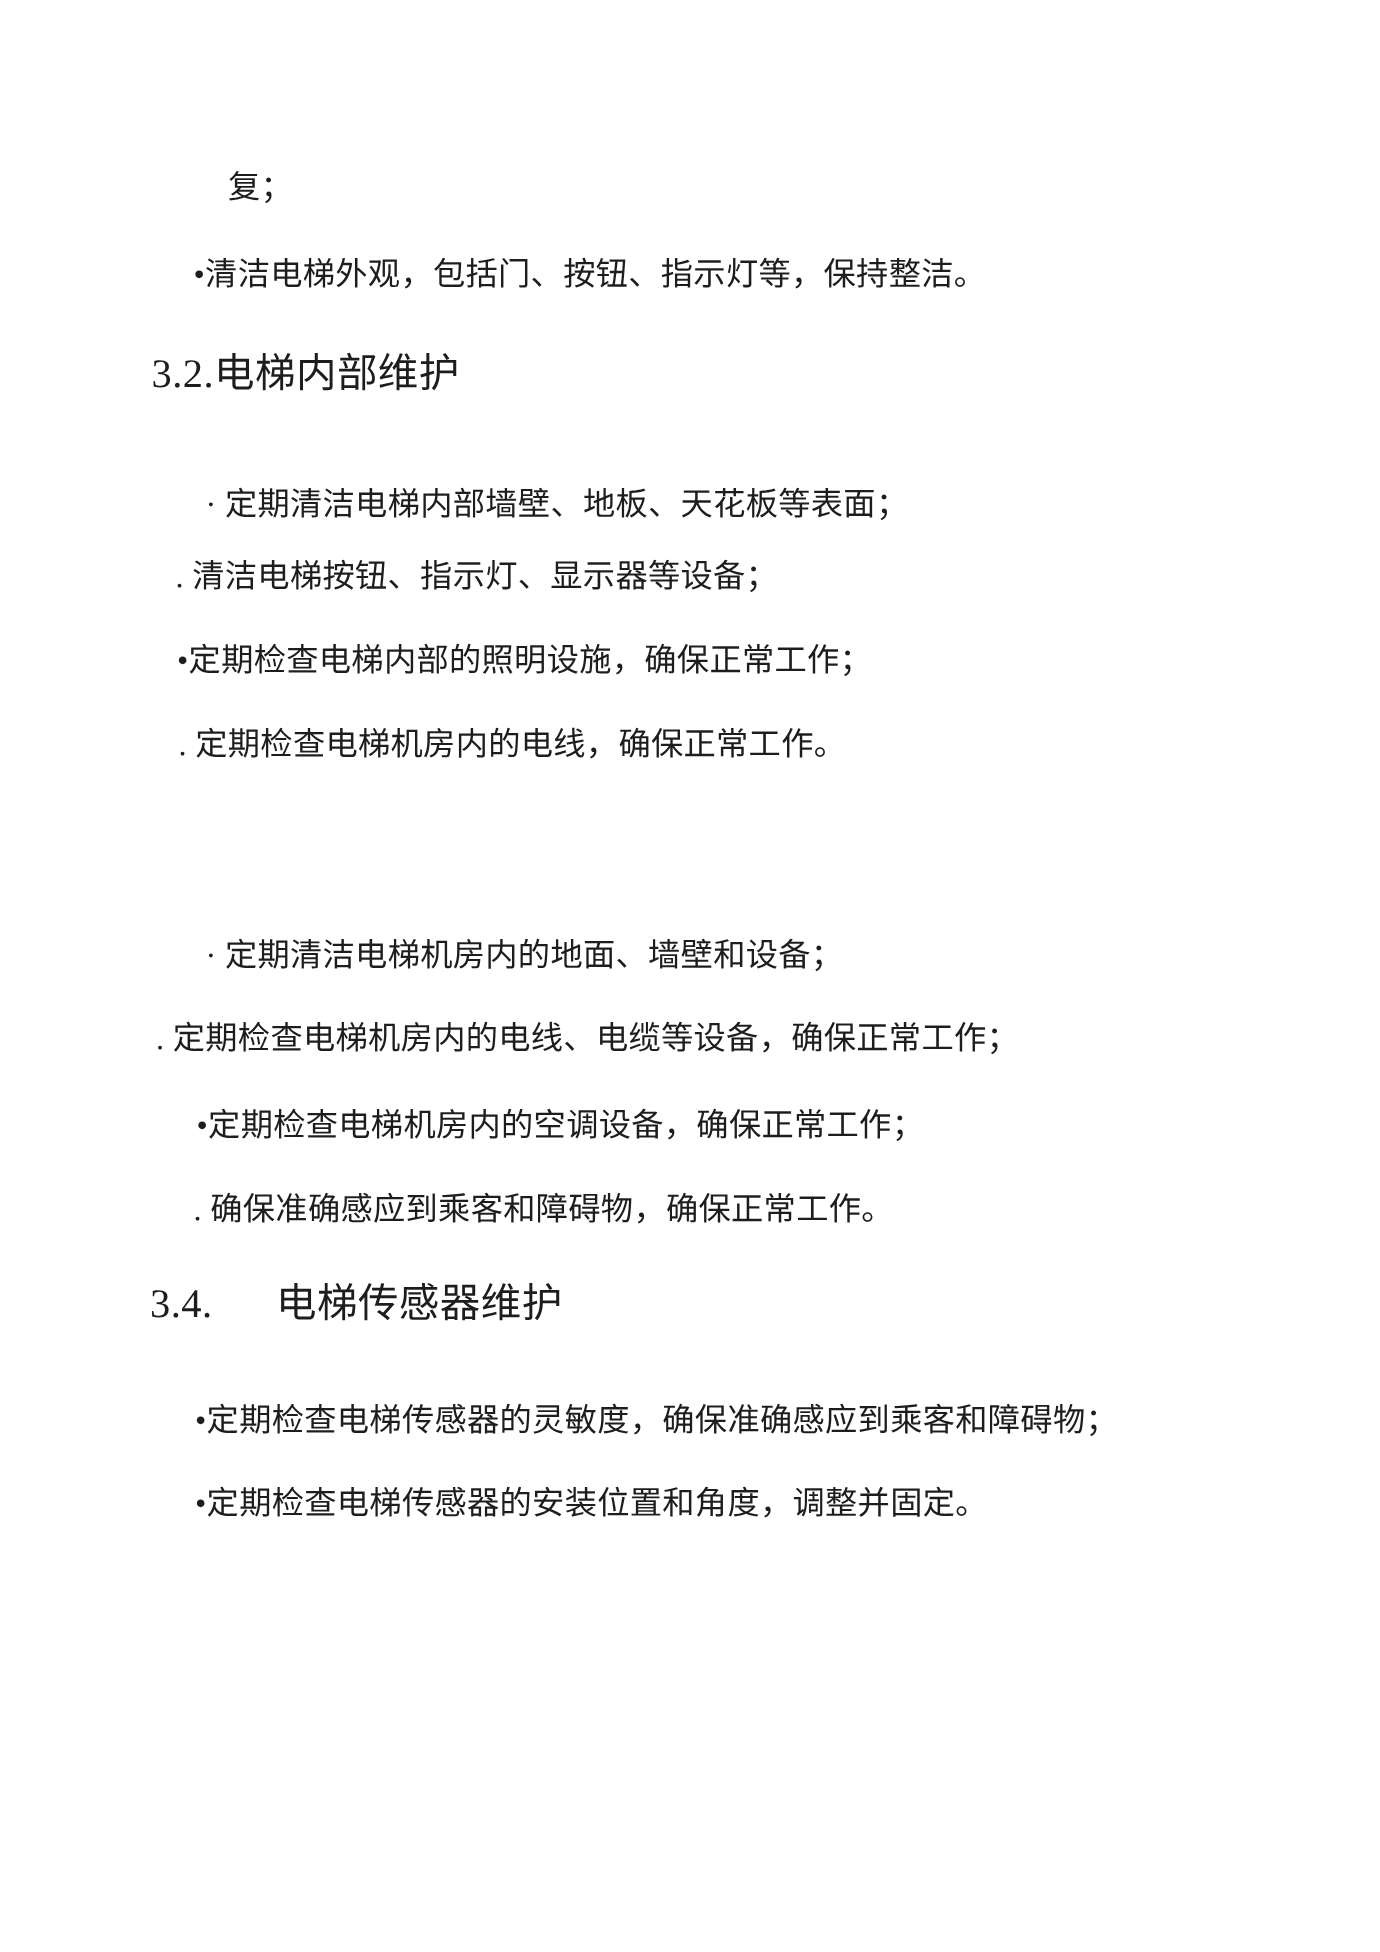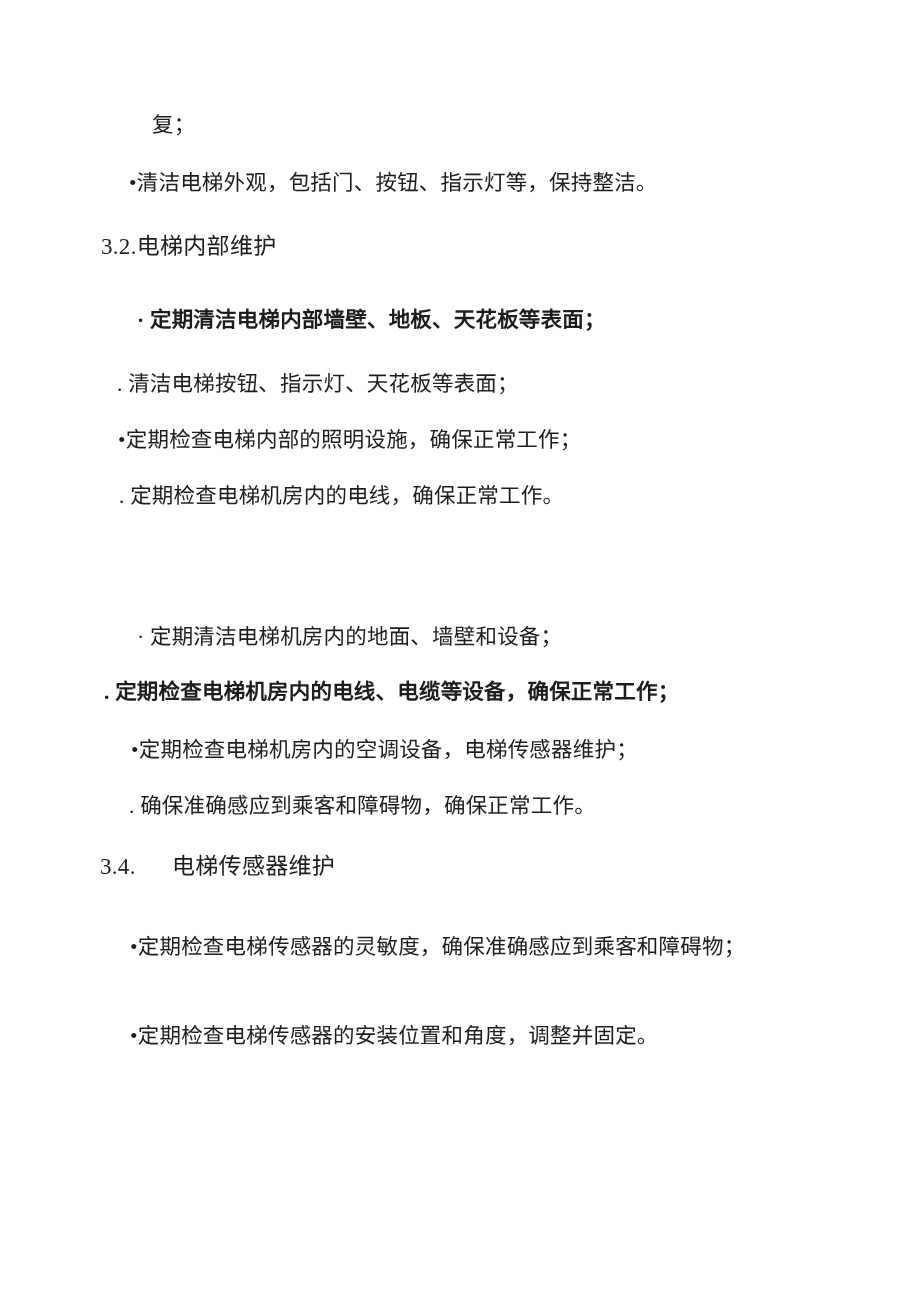--- a/index.html
+++ b/index.html
@@ -19,51 +19,51 @@
   .page p {
     position: absolute;
     margin: 0;
     padding: 0;
     white-space: pre-wrap;
     font-size: 21.5px;
     line-height: 1.15;
     letter-spacing: 0.2px;
   }
   .page p.heading {
-    font-size: 23px;
+    font-size: 27px;
     letter-spacing: 0.3px;
   }
   
   .b0  { top: 113px; left: 152px; }
   .b1  { top: 171px; left: 129px; }
   .b2  { top: 234px; left: 101px; }
-  .b3  { top: 308px; left: 137px; font-weight: bold; }
+  .b3  { top: 324px; left: 137px; }
   .b4  { top: 372px; left: 117px; }
   .b5  { top: 428px; left: 118px; }
   .b6  { top: 484px; left: 119px; }
   .b7  { top: 545px; left: 101px; }
   .b8  { top: 625px; left: 137px; }
-  .b9  { top: 680px; left: 104px; font-weight: bold; }
+  .b9  { top: 680px; left: 104px; }
   .b10 { top: 738px; left: 131px; }
   .b11 { top: 794px; left: 129px; }
   .b12 { top: 854px; left: 100px; }
   .b13 { top: 935px; left: 130px; font-family: Liberation Serif, serif; }
-  .b14 { top: 1024px; left: 130px; }
+  .b14 { top: 990px; left: 130px; }
 </style>
 </head>
 <body style="background: rgb(255, 255, 255);">
 
 <div class="page" style="background: rgb(255, 255, 255); color: rgb(29, 29, 29);">
   <p class="b0">复；</p>
   <p class="b1">•清洁电梯外观，包括门、按钮、指示灯等，保持整洁。</p>
   <p class="b2 heading">3.2.电梯内部维护</p>
   <p class="b3">· 定期清洁电梯内部墙壁、地板、天花板等表面；</p>
-  <p class="b4">. 清洁电梯按钮、指示灯、天花板等表面；</p>
+  <p class="b4">. 清洁电梯按钮、指示灯、显示器等设备；</p>
   <p class="b5">•定期检查电梯内部的照明设施，确保正常工作；</p>
   <p class="b6">. 定期检查电梯机房内的电线，确保正常工作。</p>
   <p class="b8">· 定期清洁电梯机房内的地面、墙壁和设备；</p>
   <p class="b9">. 定期检查电梯机房内的电线、电缆等设备，确保正常工作；</p>
-  <p class="b10">•定期检查电梯机房内的空调设备，电梯传感器维护；</p>
+  <p class="b10">•定期检查电梯机房内的空调设备，确保正常工作；</p>
   <p class="b11">. 确保准确感应到乘客和障碍物，确保正常工作。</p>
   <p class="b12 heading">3.4.      电梯传感器维护</p>
   <p class="b13">•定期检查电梯传感器的灵敏度，确保准确感应到乘客和障碍物；</p>
   <p class="b14">•定期检查电梯传感器的安装位置和角度，调整并固定。</p>
 </div>
 
 </body></html>

